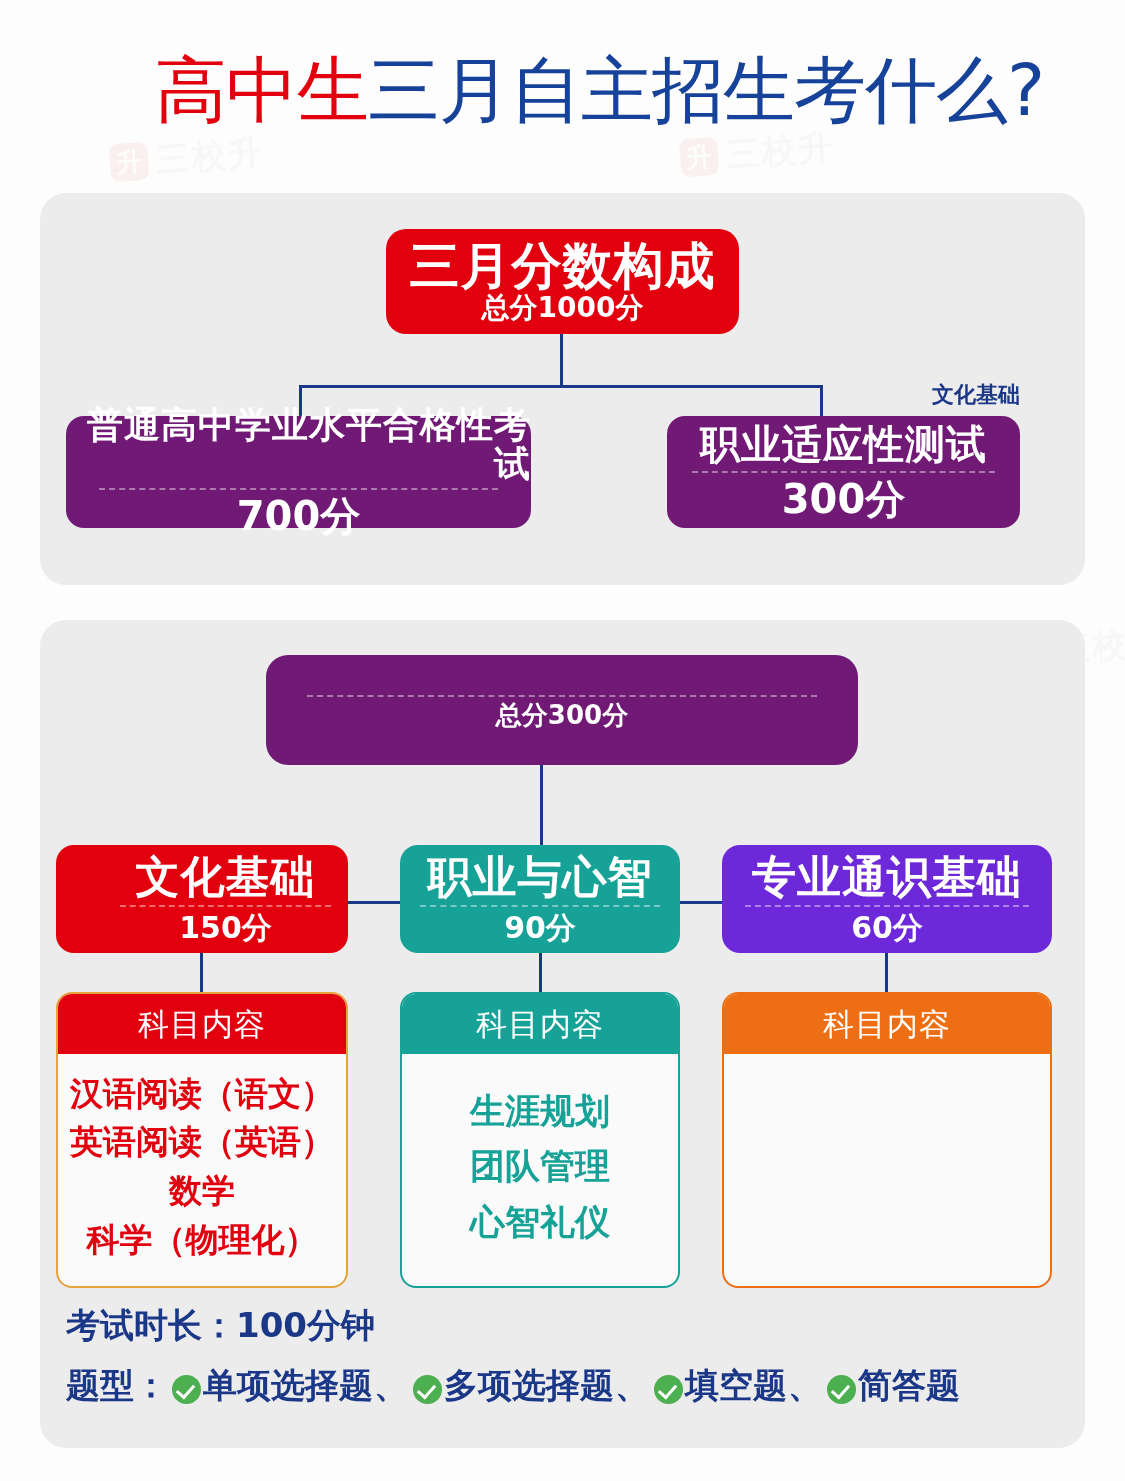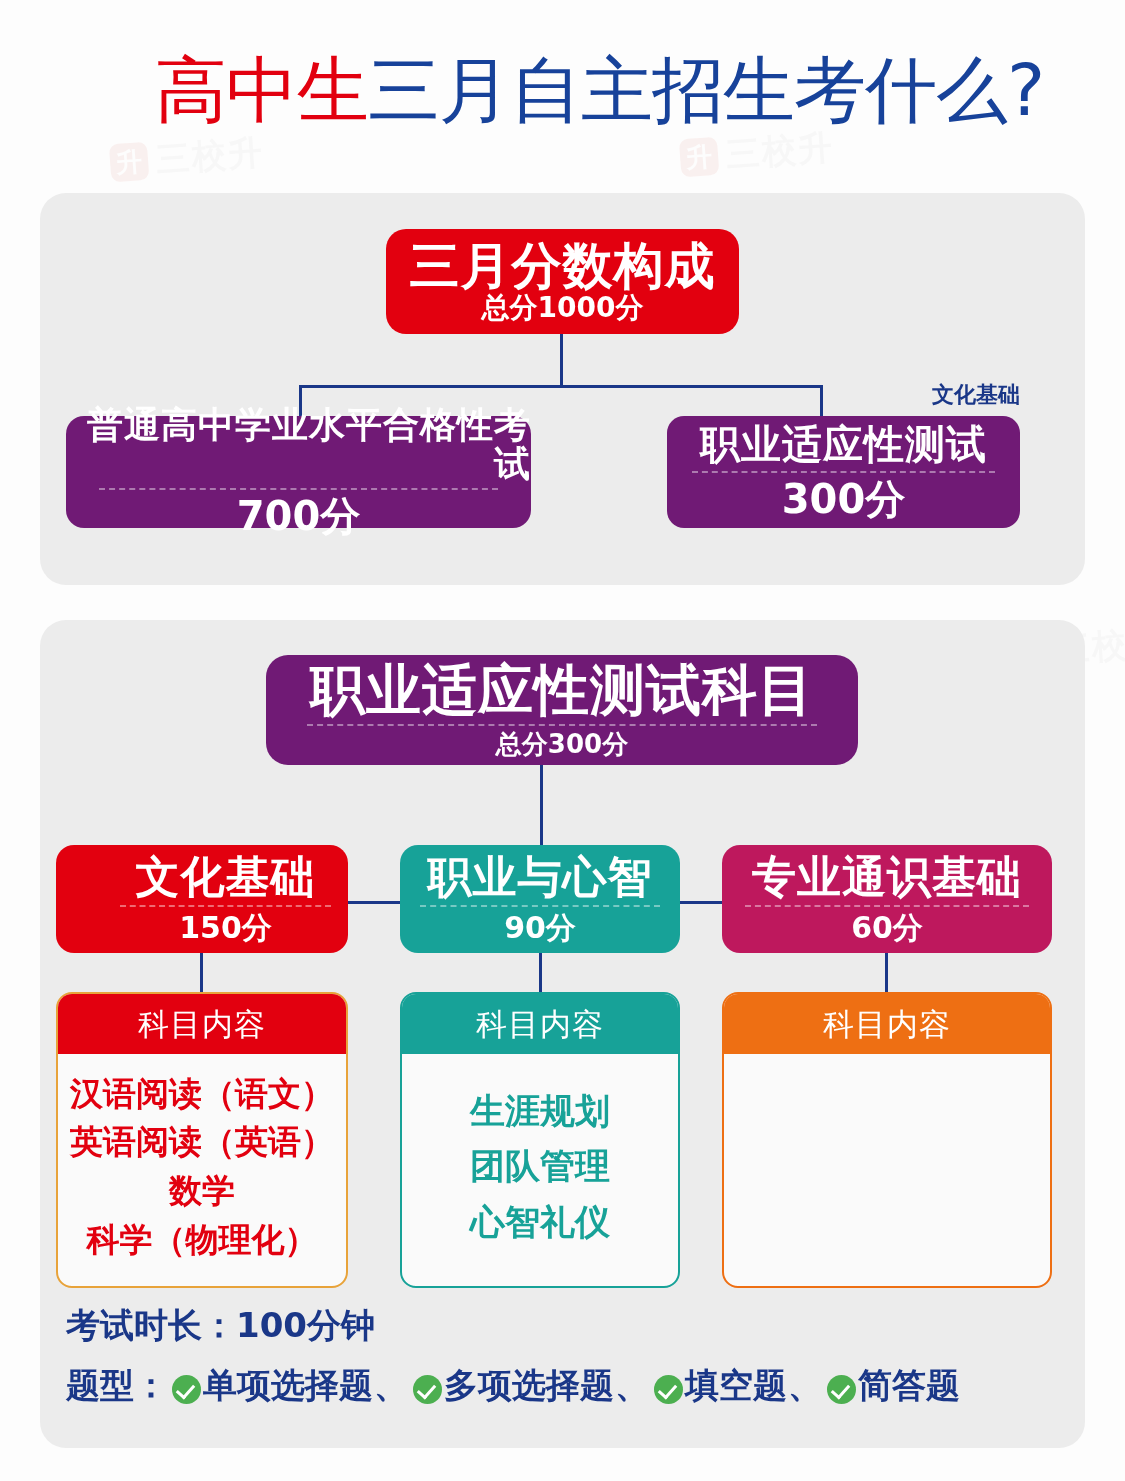--- a/index.html
+++ b/index.html
@@ -45,32 +45,32 @@
     position: absolute; border-radius: 18px; color: #fff; text-align: right;
     display: flex; flex-direction: column; align-items: center; justify-content: center;
   }
   .box .b-title { font-weight: 700; line-height: 1.06; letter-spacing: 1px; }
   .box .b-sub   { font-weight: 700; line-height: 1.1; }
   .divider { width: 86%; border-top: 2px dashed rgba(255,255,255,.42); margin: 5px 0 4px; }
 
   .red    { background: #e2000f; }
   .navy   { background: #701a75; }
   .teal   { background: #17a298; }
-  .orange { background: #be185d; }
+  .orange { background: #6d28d9; }
 
   
   #box-score { top: 229px; left: 386px; width: 353px; height: 105px; border-radius: 20px; }
   #box-score .b-title { font-size: 50px; }
   #box-score .b-sub   { font-size: 28px; }
 
   #box-academic { top: 416px; left: 66px; width: 465px; height: 112px; }
   #box-academic .b-title { font-size: 36px; }
   #box-academic .b-sub   { font-size: 40px; }
 
-  #box-vocational { top: 416px; left: 667px; width: 353px; height: 112px; border-radius: 17px; }
+  #box-vocational { top: 416px; left: 667px; width: 353px; height: 112px; }
   #box-vocational .b-title { font-size: 40px; }
   #box-vocational .b-sub   { font-size: 40px; }
 
   .grade-note {
     position: absolute; top: 380px; left: 870px; width: 150px;
     text-align: right; color: #1a3788; font-size: 22px; font-weight: 700;
   }
 
   
   #box-subject-head { top: 655px; left: 266px; width: 592px; height: 110px; border-radius: 22px; }
@@ -219,21 +219,20 @@
 
   <div class="box navy" id="box-vocational">
     <span class="b-title">职业适应性测试</span>
     <div class="divider"></div>
     <span class="b-sub">300分</span>
   </div>
 
   <div class="panel" id="panel-two"></div>
 
   <div class="box navy" id="box-subject-head">
-    <span class="b-title">职业适应性测试科目</span>
     <div class="divider"></div>
     <span class="b-sub">总分300分</span>
   </div>
 
   <div class="line" style="top:765px;left:540px;width:3px;height:82px;"></div>
   <div class="line" style="top:901px;left:348px;width:53px;height:3px;"></div>
   <div class="line" style="top:901px;left:680px;width:43px;height:3px;"></div>
   <div class="line" style="top:953px;left:200px;width:3px;height:40px;"></div>
   <div class="line" style="top:953px;left:539px;width:3px;height:40px;"></div>
   <div class="line" style="top:953px;left:885px;width:3px;height:40px;"></div>

